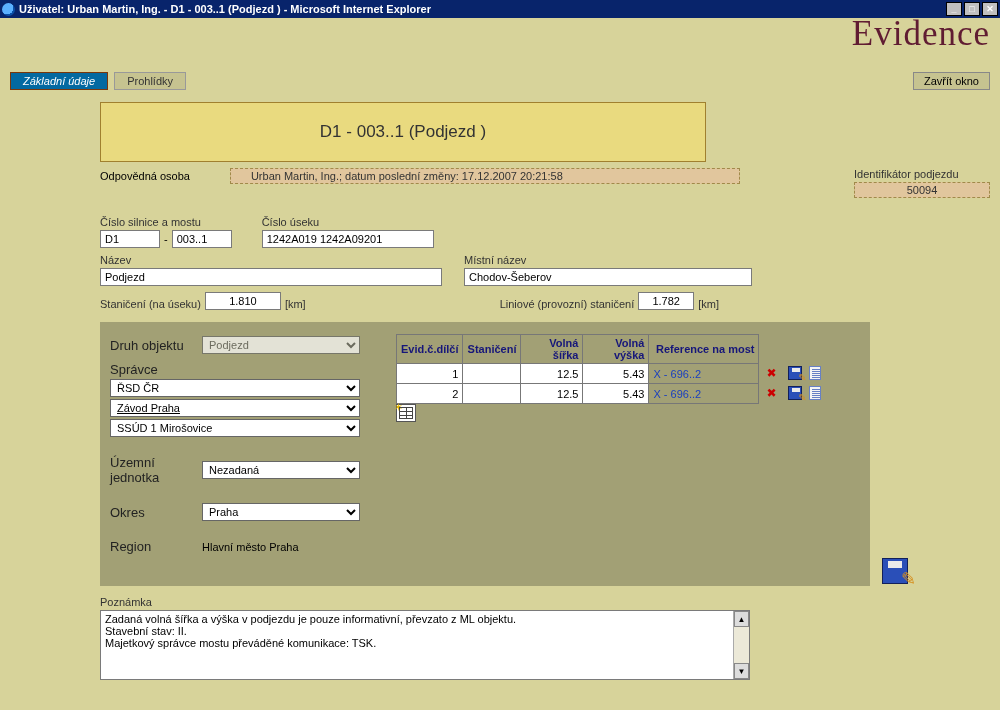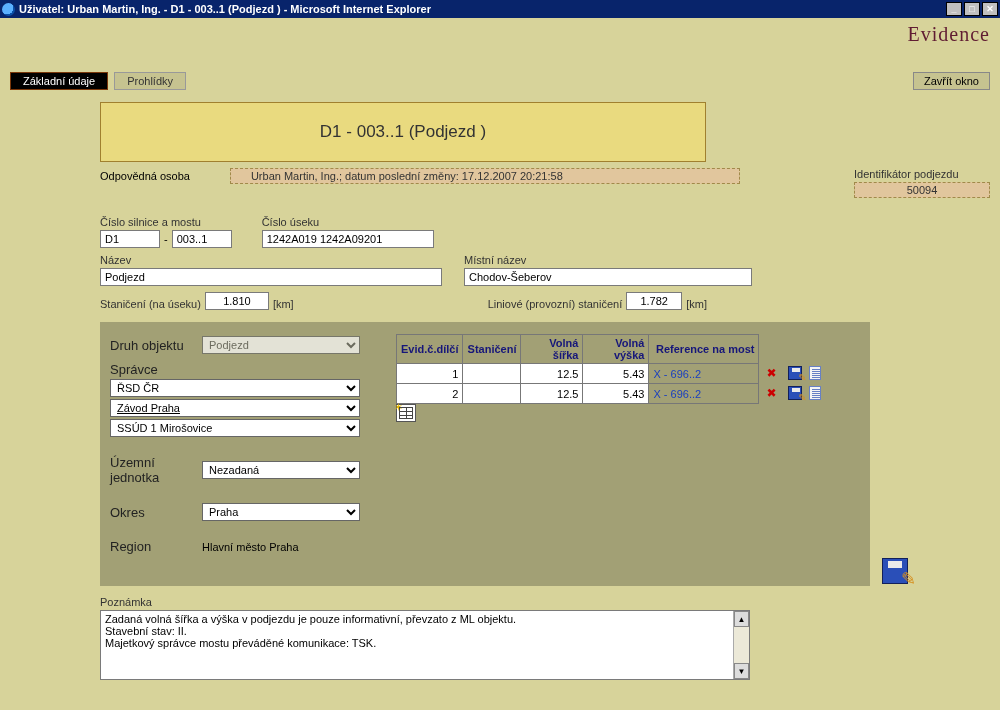--- a/index.html
+++ b/index.html
@@ -37,43 +37,44 @@
   }
   .app-header {
     height: 32px;
     background: transparent;
     display: flex; align-items: center; justify-content: flex-end;
     padding-right: 10px;
   }
   .app-header .brand {
     color: #601c32;
     font-family: Georgia, 'Times New Roman', serif;
-    font-size: 20px;
+    font-size: 35px;
     letter-spacing: 1px;
   }
   .tabs-row {
     display: flex;
     align-items: center;
     padding: 0 10px;
     gap: 6px;
     margin-top: 22px;
     margin-bottom: 6px;
   }
   .tab {
     padding: 2px 12px;
     border: 1px solid #999;
     background: #c6c390;
     color: #333;
     font-size: 11px;
     cursor: pointer;
   }
   .tab.active {
-    background: #000000;
+    background: #0369a1;
     border-color: #7a370a;
     color: #fff;
+    font-style: italic;
   }
   .close-btn {
     margin-left: auto;
     padding: 2px 10px;
     border: 1px solid #888;
     background: #c6c390;
     cursor: pointer;
     font-size: 11px;
   }
   .content {
@@ -270,21 +271,21 @@
         <input type="text" style="width: 342px;" value="Podjezd">
       </div>
       <div class="col" style="margin-left:18px;">
         <span class="label">Místní název</span>
         <input type="text" style="width: 288px;" value="Chodov-Šeberov">
       </div>
     </div>
 
     <div class="row" style="margin-top:4px;">
       <span class="label">Staničení (na úseku)</span>
-      <input type="text" style="width: 64px; text-align: center;" value="1.810">
+      <input type="text" style="width: 76px; text-align: center;" value="1.810">
       <span class="label">[km]</span>
 
       <span class="label" style="margin-left:190px;">Liniové (provozní) staničení</span>
       <input type="text" style="width: 56px; text-align: center;" value="1.782">
       <span class="label">[km]</span>
     </div>
   </div>
 
   <div class="dark-panel">
 

